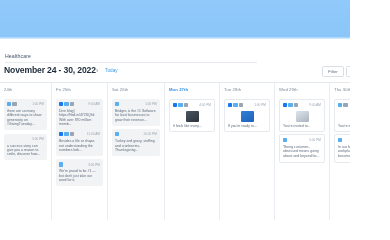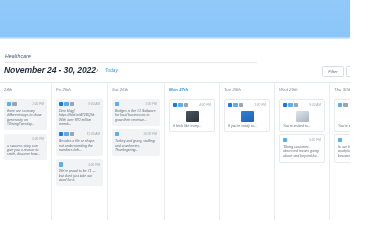--- a/index.html
+++ b/index.html
@@ -2,21 +2,21 @@
 <html><head>
 <meta charset="utf-8">
 <style>
   html,body{margin:0;padding:0;}
   body{
     width:390px;height:220px;overflow:hidden;
     background:#ffffff;
     font-family:"Liberation Sans", sans-serif;
     -webkit-font-smoothing:antialiased;
   }
-  .app{position:relative;width:350px;height:220px;overflow:hidden;background:#0f766e;font-style:italic;}
+  .app{position:relative;width:350px;height:220px;overflow:hidden;background:#0f766e;}
 
   
   .banner{position:absolute;left:0;top:0;width:390px;height:39px;background:#8ec8f9;}
   .banner-inner{position:absolute;left:0;top:0;width:390px;height:39px;
     background:linear-gradient(180deg,#90c9fa 0%,#8cc6f8 100%);}
   .banner-fade{position:absolute;left:0;top:37px;width:390px;height:3px;
     background:linear-gradient(180deg,#9ed0fa 0%,#ffffff 100%);}
 
   
   .gap{position:absolute;left:0;top:39px;width:390px;height:12px;background:#fff;}

